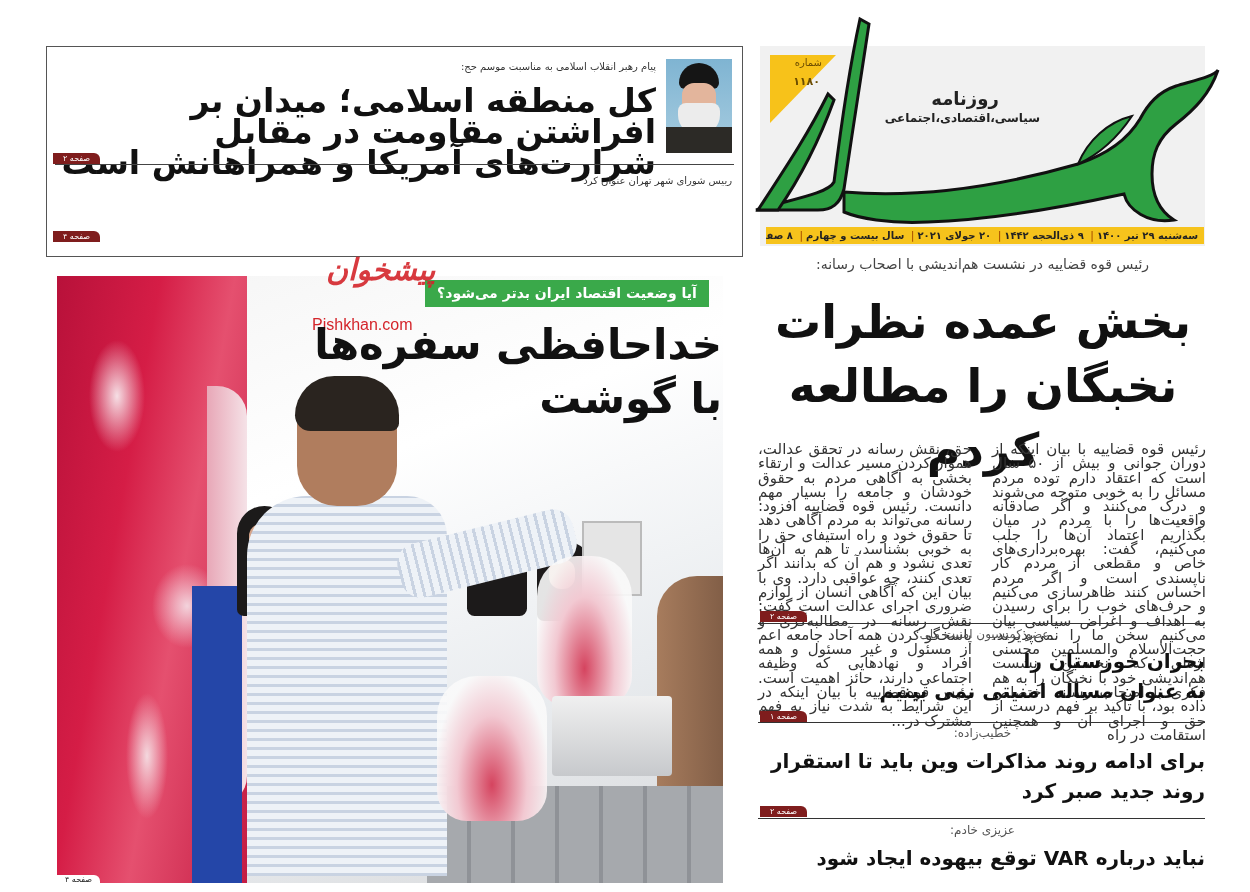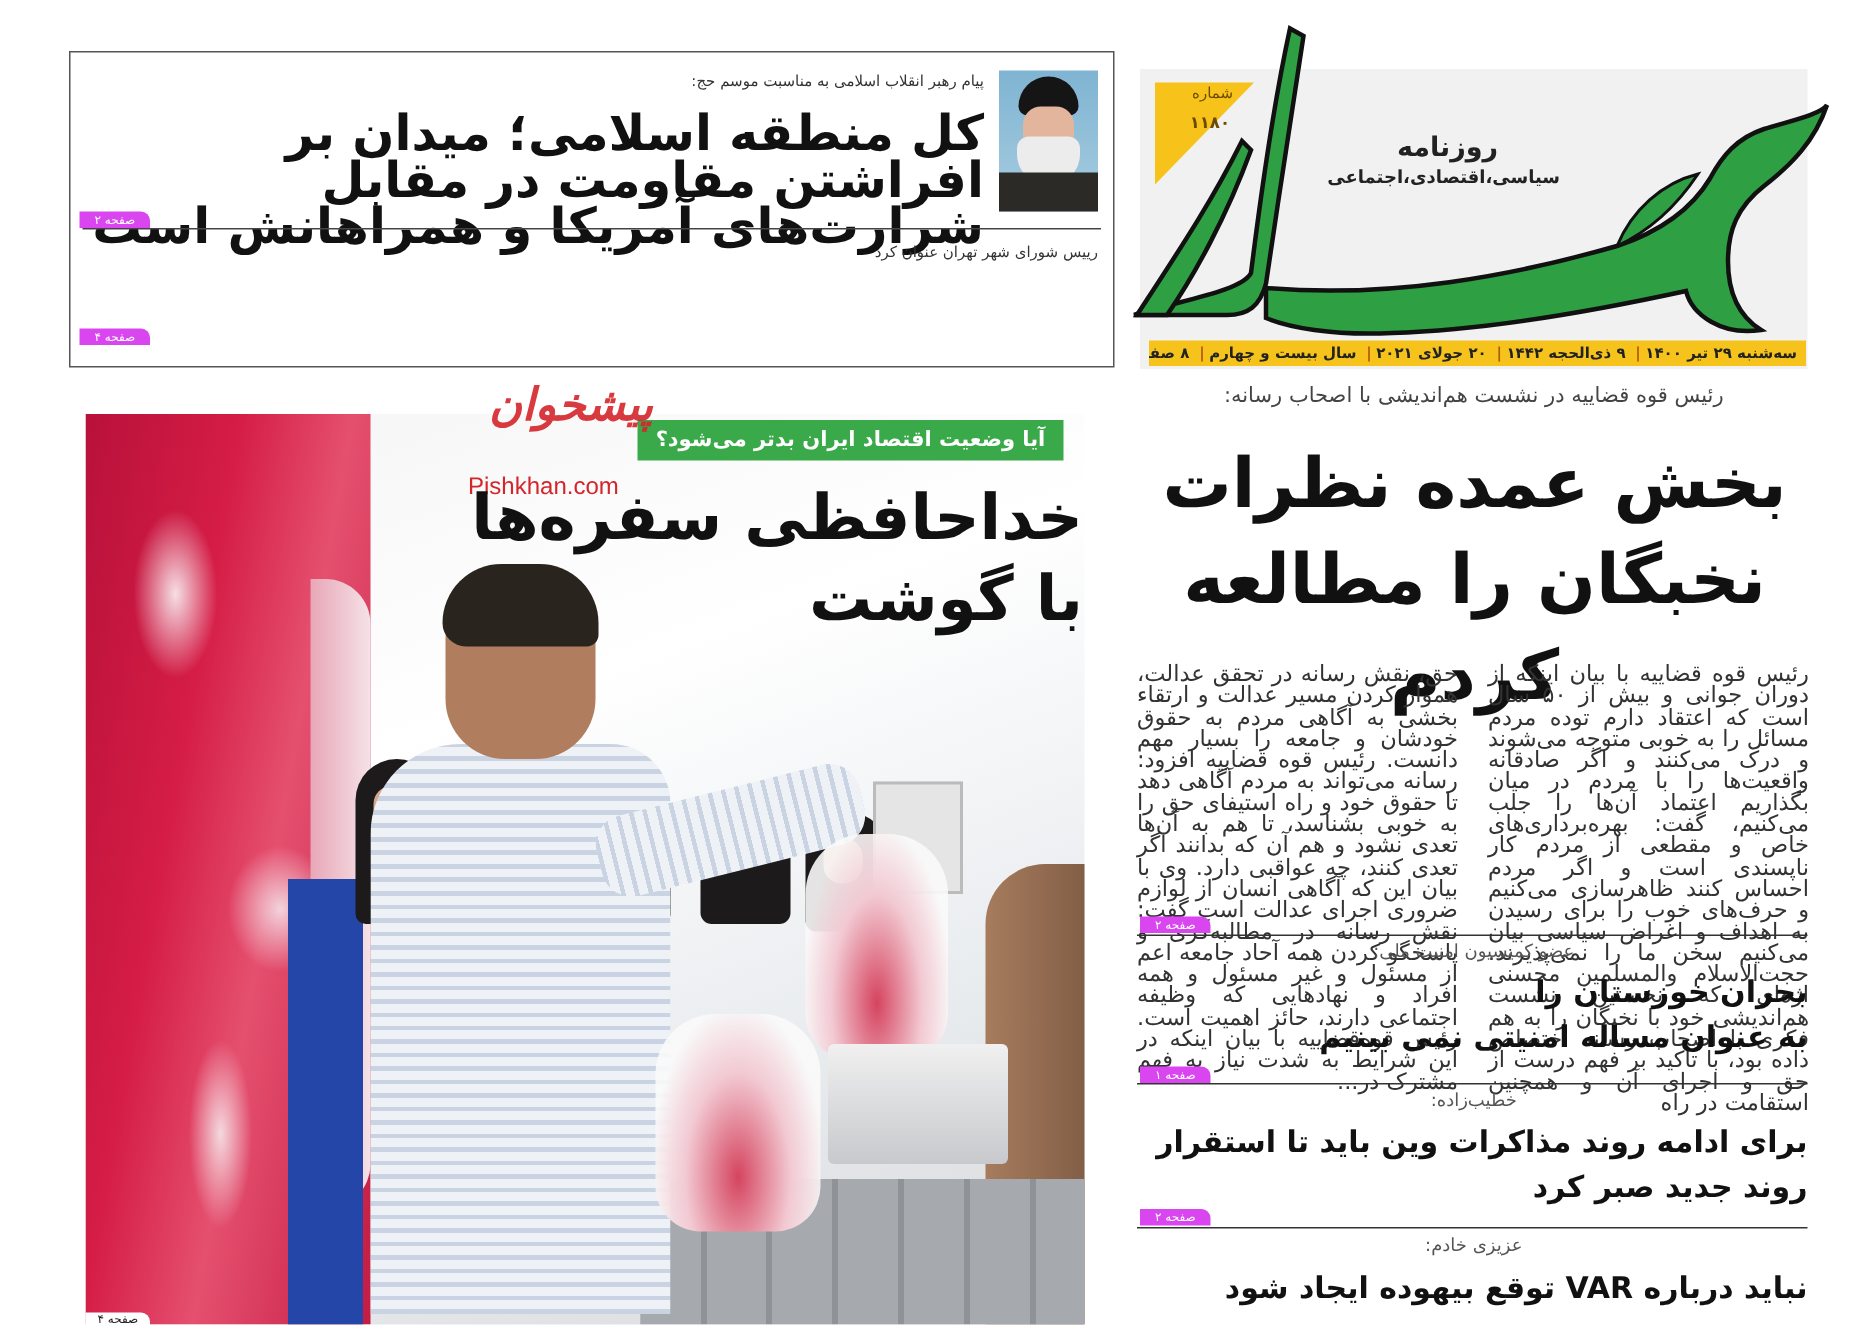--- a/index.html
+++ b/index.html
@@ -19,31 +19,31 @@
   .tagline { position: absolute; left: 890px; top: 88px; width: 150px; text-align: center;
     direction: rtl; font-weight: bold; color: #222; }
   .tagline .t1 { font-size: 18px; display: block; }
   .tagline .t2 { font-size: 12px; display: block; margin-top: 2px; }
   .dateline { position: absolute; left: 766px; top: 227px; width: 438px; height: 17px; background: #f6c31c;
     direction: rtl; font-size: 10px; font-weight: bold; color: #222; line-height: 17px; padding: 0 6px;
     white-space: nowrap; overflow: hidden; }
   .dateline span.sep { color: #b05a00; margin: 0 3px; }
 
   
-  .topbox { position: absolute; left: 46px; top: 34px; width: 697px; height: 211px; border: 1px solid #555; }
+  .topbox { position: absolute; left: 46px; top: 46px; width: 697px; height: 211px; border: 1px solid #555; }
   .leader-photo { position: absolute; right: 10px; top: 12px; width: 66px; height: 94px;
     background: linear-gradient(#7fb4d2, #a8cde0); overflow: hidden; }
   .leader-photo .turban { position: absolute; left: 13px; top: 4px; width: 40px; height: 26px; background: #151515; border-radius: 20px 20px 6px 6px; }
   .leader-photo .face { position: absolute; left: 16px; top: 24px; width: 34px; height: 38px; background: #e3b59c; border-radius: 12px 12px 16px 16px; }
   .leader-photo .beard { position: absolute; left: 12px; top: 44px; width: 42px; height: 32px; background: #ececec; border-radius: 8px 8px 20px 20px; }
   .leader-photo .robe { position: absolute; left: 0; top: 68px; width: 66px; height: 30px; background: #2c2a26; }
   .kicker-sm { position: absolute; right: 86px; top: 14px; direction: rtl; font-size: 10px; color: #333; }
   .hl-1 { position: absolute; right: 86px; top: 38px; width: 600px; direction: rtl; text-align: right;
     font-size: 33px; font-weight: bold; line-height: 31px; color: #111; letter-spacing: -0.5px; }
-  .page-tag { position: absolute; height: 11px; background: #d946ef; color: #fff; font-size: 8px;
+  .page-tag { position: absolute; height: 11px; background: #7f1d1d; color: #fff; font-size: 8px;
     line-height: 11px; padding: 0 10px; border-radius: 0 6px 0 0; direction: rtl; }
   .topbox .divider { position: absolute; left: 8px; right: 8px; top: 117px; border-top: 1px solid #444; }
   .kicker-sm2 { position: absolute; right: 10px; top: 128px; direction: rtl; font-size: 10px; color: #333; }
   .hl-2 { position: absolute; right: 10px; top: 150px; direction: rtl; font-size: 24px; font-weight: bold; color: #111; }
 
   
   .photo { position: absolute; left: 57px; top: 276px; width: 666px; height: 607px; overflow: hidden;
     background: linear-gradient(160deg, #f4f4f4 0%, #ffffff 35%, #e9ecef 70%, #d7d8da 100%); }
   .meat { position: absolute; left: 0; top: 0; width: 190px; height: 607px;
     background:

